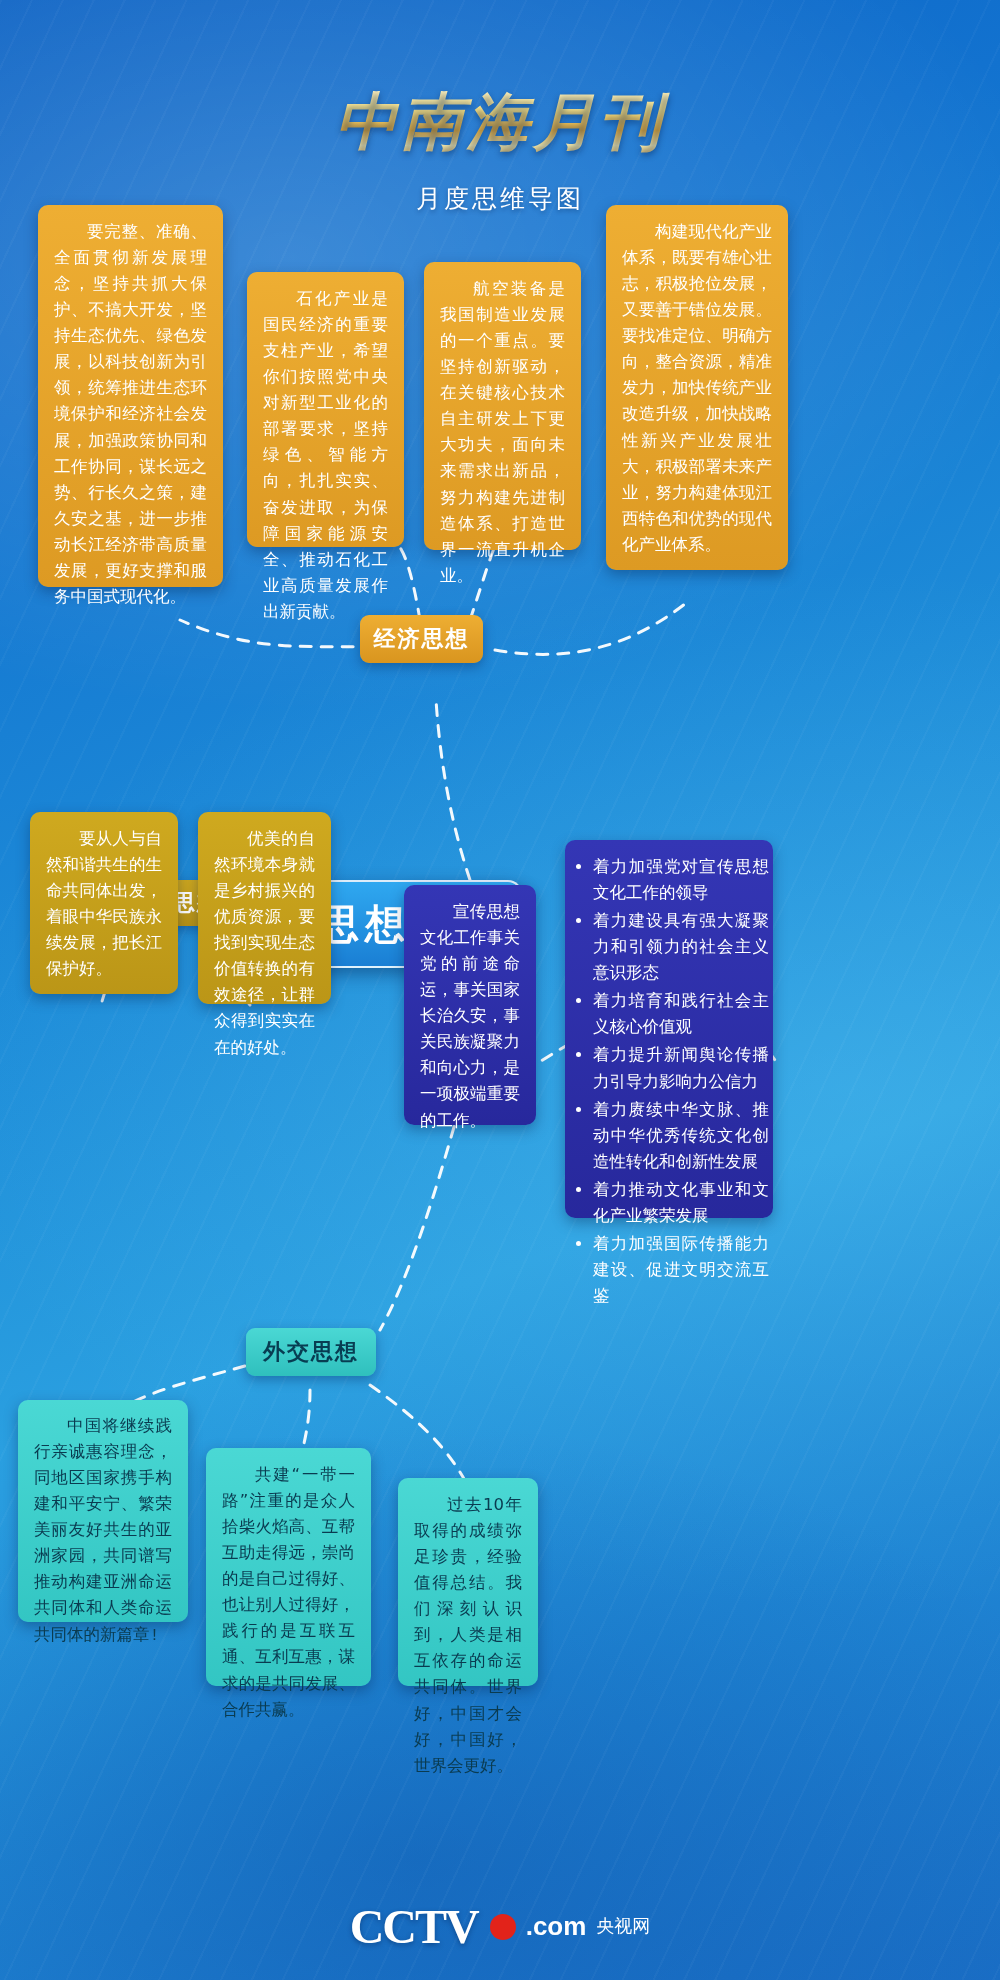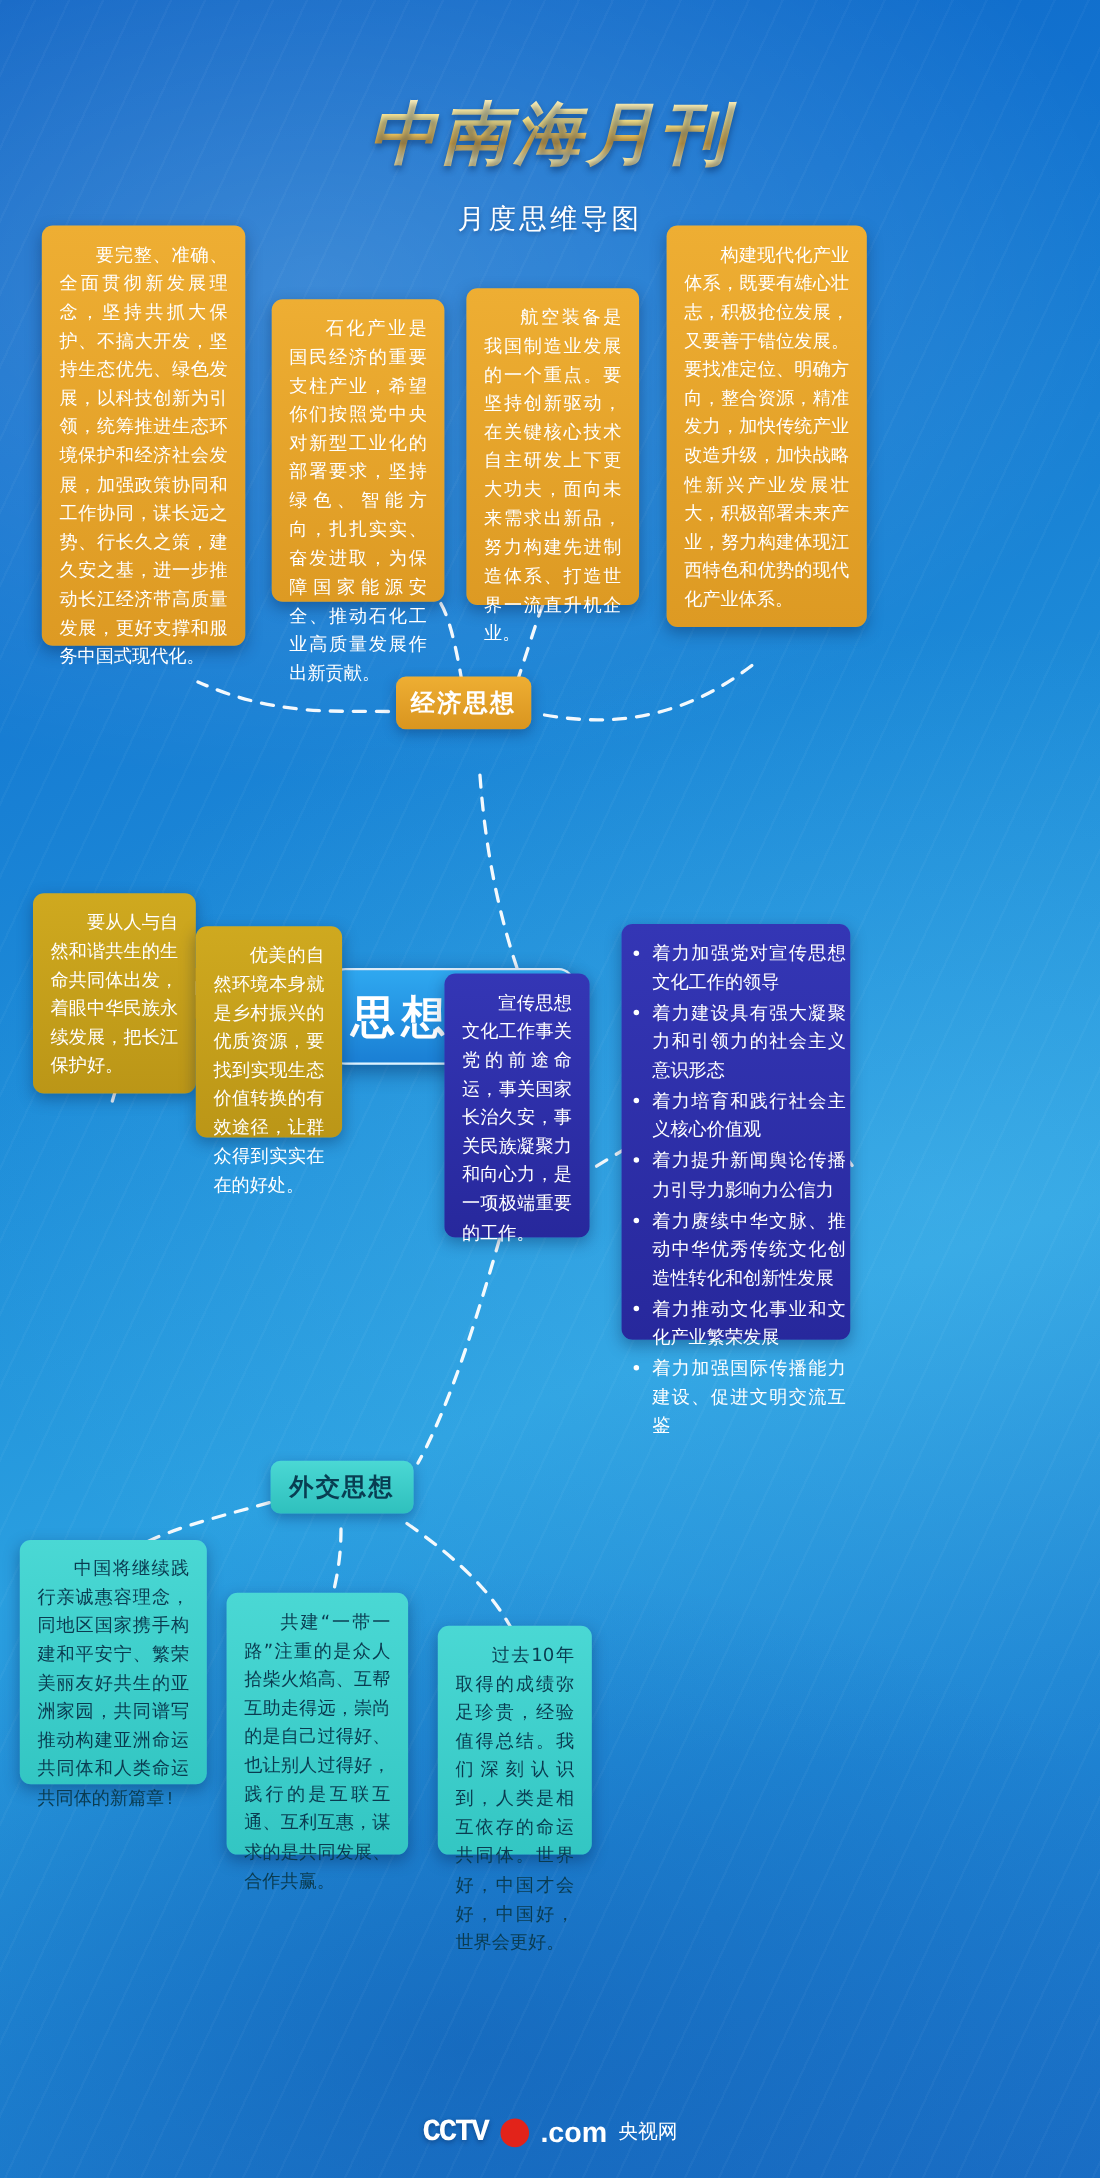--- a/index.html
+++ b/index.html
@@ -112,23 +112,23 @@
   
   ul.bullets{ margin:0; padding-left:18px; }
   ul.bullets li{ margin:0 0 2px 0; }
 
   
   .footer{
     position:absolute; left:0; bottom:26px; width:100%;
     display:flex; align-items:center; justify-content:center; gap:10px;
   }
   .cctv-mark{
-    font-family:Liberation Mono, monospace;
-    font-weight:bold;
-    font-size:28px;
+    font-family:Liberation Serif, serif;
+    font-weight:bold;
+    font-size:48px;
     letter-spacing:-2px;
     color:#ffffff;
     text-shadow:0 2px 5px rgba(0,30,80,0.45);
   }
   .cctv-com{ font-size:26px; font-weight:bold; color:#ffffff; letter-spacing:0px;}
   .cctv-cn{
     font-size:18px; color:#ffffff; line-height:1.1; text-align:left;
   }
   .red-dot{
     display:inline-block;width:26px;height:26px;border-radius:50%;
@@ -206,21 +206,21 @@
 </div>
 
 <div class="node orange" style="left:606px; top:205px; width:182px; height:365px;">
   <span class="indent">构建现代化产业体系，既要有雄心壮志，积极抢位发展，又要善于错位发展。要找准定位、明确方向，整合资源，精准发力，加快传统产业改造升级，加快战略性新兴产业发展壮大，积极部署未来产业，努力构建体现江西特色和优势的现代化产业体系。</span>
 </div>
 
 <div class="node olive" style="left:30px; top:812px; width:148px; height:182px;">
   <span class="indent">要从人与自然和谐共生的生命共同体出发，着眼中华民族永续发展，把长江保护好。</span>
 </div>
 
-<div class="node olive" style="left:178px; top:812px; width:133px; height:192px;margin-top:30px;">
+<div class="node olive" style="left:198px; top:812px; width:133px; height:192px;">
   <span class="indent">优美的自然环境本身就是乡村振兴的优质资源，要找到实现生态价值转换的有效途径，让群众得到实实在在的好处。</span>
 </div>
 
 <div class="node purple" style="left:404px; top:885px; width:132px; height:240px;">
   <span class="indent">宣传思想文化工作事关党的前途命运，事关国家长治久安，事关民族凝聚力和向心力，是一项极端重要的工作。</span>
 </div>
 
 <div class="node purple" style="left:565px; top:840px; width:208px; height:378px; padding:14px 4px 14px 10px;">
   <ul class="bullets">
     <li>着力加强党对宣传思想文化工作的领导</li>

